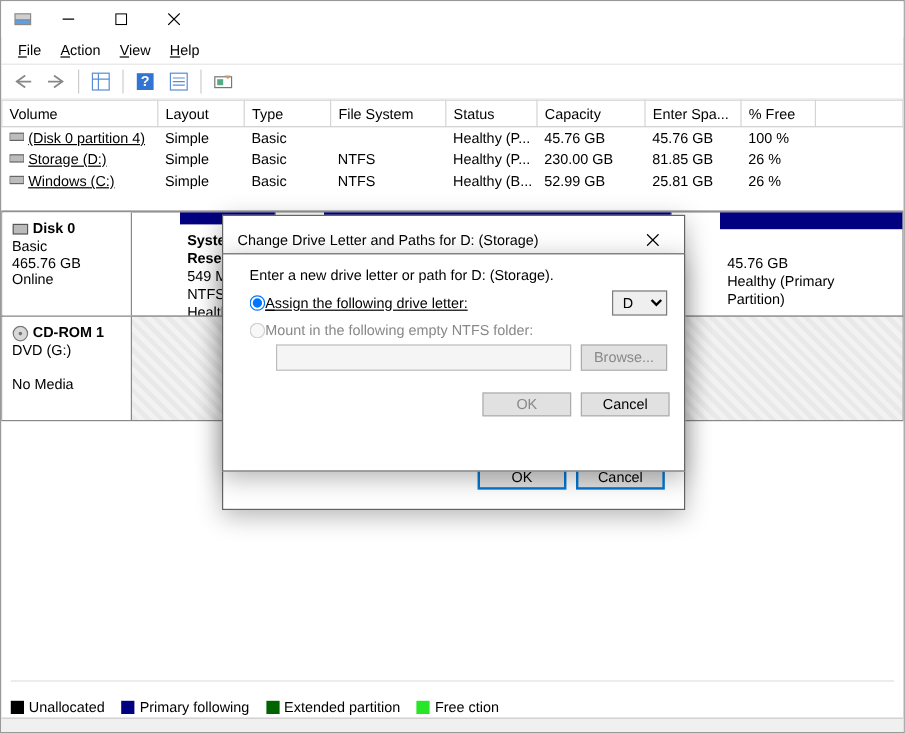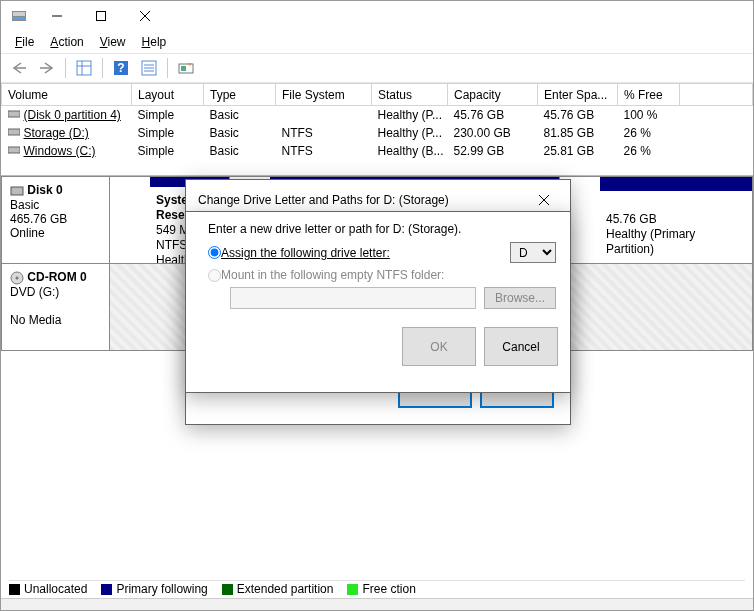--- a/index.html
+++ b/index.html
@@ -38,34 +38,34 @@
 .disk-left .disk-icon { vertical-align: middle; }
 .disk-left .dname { font-weight: bold; }
 .disk-regions { flex: 1; display: flex; position: relative; }
 .region { border-right: 1px solid #888; display: flex; flex-direction: column; margin-left: 40px; }
 .region .stripe { height: 14px; background: #000080; }
 .region .body { padding: 6px 6px; font-size: 12px; line-height: 15px; overflow: hidden; }
 .region .body b { font-weight: bold; }
 .disk-row.cd .disk-regions { background: repeating-linear-gradient(45deg,#e9e9e9 0 4px,#f2f2f2 4px 8px); }
 
 
-.legend { position: absolute; bottom: 14px; left: 8px; right: 8px; display: flex; gap: 14px; border-top: 1px solid #e0e0e0; padding-top: 1px; }
+.legend { position: absolute; bottom: 14px; left: 8px; right: 8px; display: flex; gap: 14px; border-top: 1px solid #e0e0e0; padding-top: 14px; }
 .legend .sw { width: 11px; height: 11px; display: inline-block; margin-right: 4px; vertical-align: middle; }
 
 
 .statusbar { position: absolute; bottom: 0; left: 0; right: 0; height: 12px; background: #f0f0f0; border-top: 1px solid #ccc; }
 
 
 .dialog { position: absolute; background: #fff; border: 1px solid #646464; box-shadow: 0 5px 20px rgba(0,0,0,0.3); }
 .dlg-title { display: flex; align-items: center; padding: 10px 12px; font-size: 12px; }
 .dlg-title .t { flex: 1; }
 .dlg-close { width: 28px; height: 20px; display: flex; align-items: center; justify-content: center; cursor: pointer; }
 .dlg-body { padding: 10px 14px 12px 22px; }
 .dlg-btns { display: flex; gap: 8px; justify-content: flex-end; padding: 6px 12px 12px; }
-.btn { min-width: 74px; height: 39px; border: 1px solid #adadad; background: #e1e1e1; cursor: pointer; font-size: 12px; }
+.btn { min-width: 74px; height: 20px; border: 1px solid #adadad; background: #e1e1e1; cursor: pointer; font-size: 12px; }
 .btn:disabled { color: #888; }
 .btn.primary { border: 2px solid #0078d7; background: #e1e1e1; }
 .radio-row { display: flex; align-items: center; gap: 0; margin: 5px 0; }
 .radio-row input[type=radio] { width: 13px; height: 13px; }
 .radio-row.disabled { color: #888; }
 .folder-input { width: 280px; height: 22px; border: 1px solid #bcbcbc; background: #f5f5f5; margin-left: 22px; margin-right: 8px; }
 .drive-select { width: 46px; height: 21px; border: 1px solid #7a7a7a; background: #efefef; padding: 0 4px; }
 .browse-btn { height: 22px; padding: 0 10px; border: 1px solid #adadad; background: #e1e1e1; color: #888; }
 
 </style>
@@ -261,21 +261,21 @@
         </div>
       </div>
     </div>
   </div>
   <div class="disk-row cd">
     <div class="disk-left">
       <svg class="disk-icon" width="14" height="14">
           <circle cx="7" cy="7" r="6" fill="#d9d9d9" stroke="#777"></circle>
           <circle cx="7" cy="7" r="1.5" fill="#777"></circle>
         </svg>
-      <span class="dname">CD-ROM 0</span><br>
+      <span class="dname">CD-ROM 1</span><br>
       <span>DVD (G:)</span><br><br>
       <span>No Media</span>
     </div>
     <div class="disk-regions"></div>
   </div>
 </div>
 
 <div class="legend">
   <span><span class="sw" style="background:#000"></span><span>Unallocated</span></span>
   <span><span class="sw" style="background:#000080"></span><span>Primary following</span></span>

